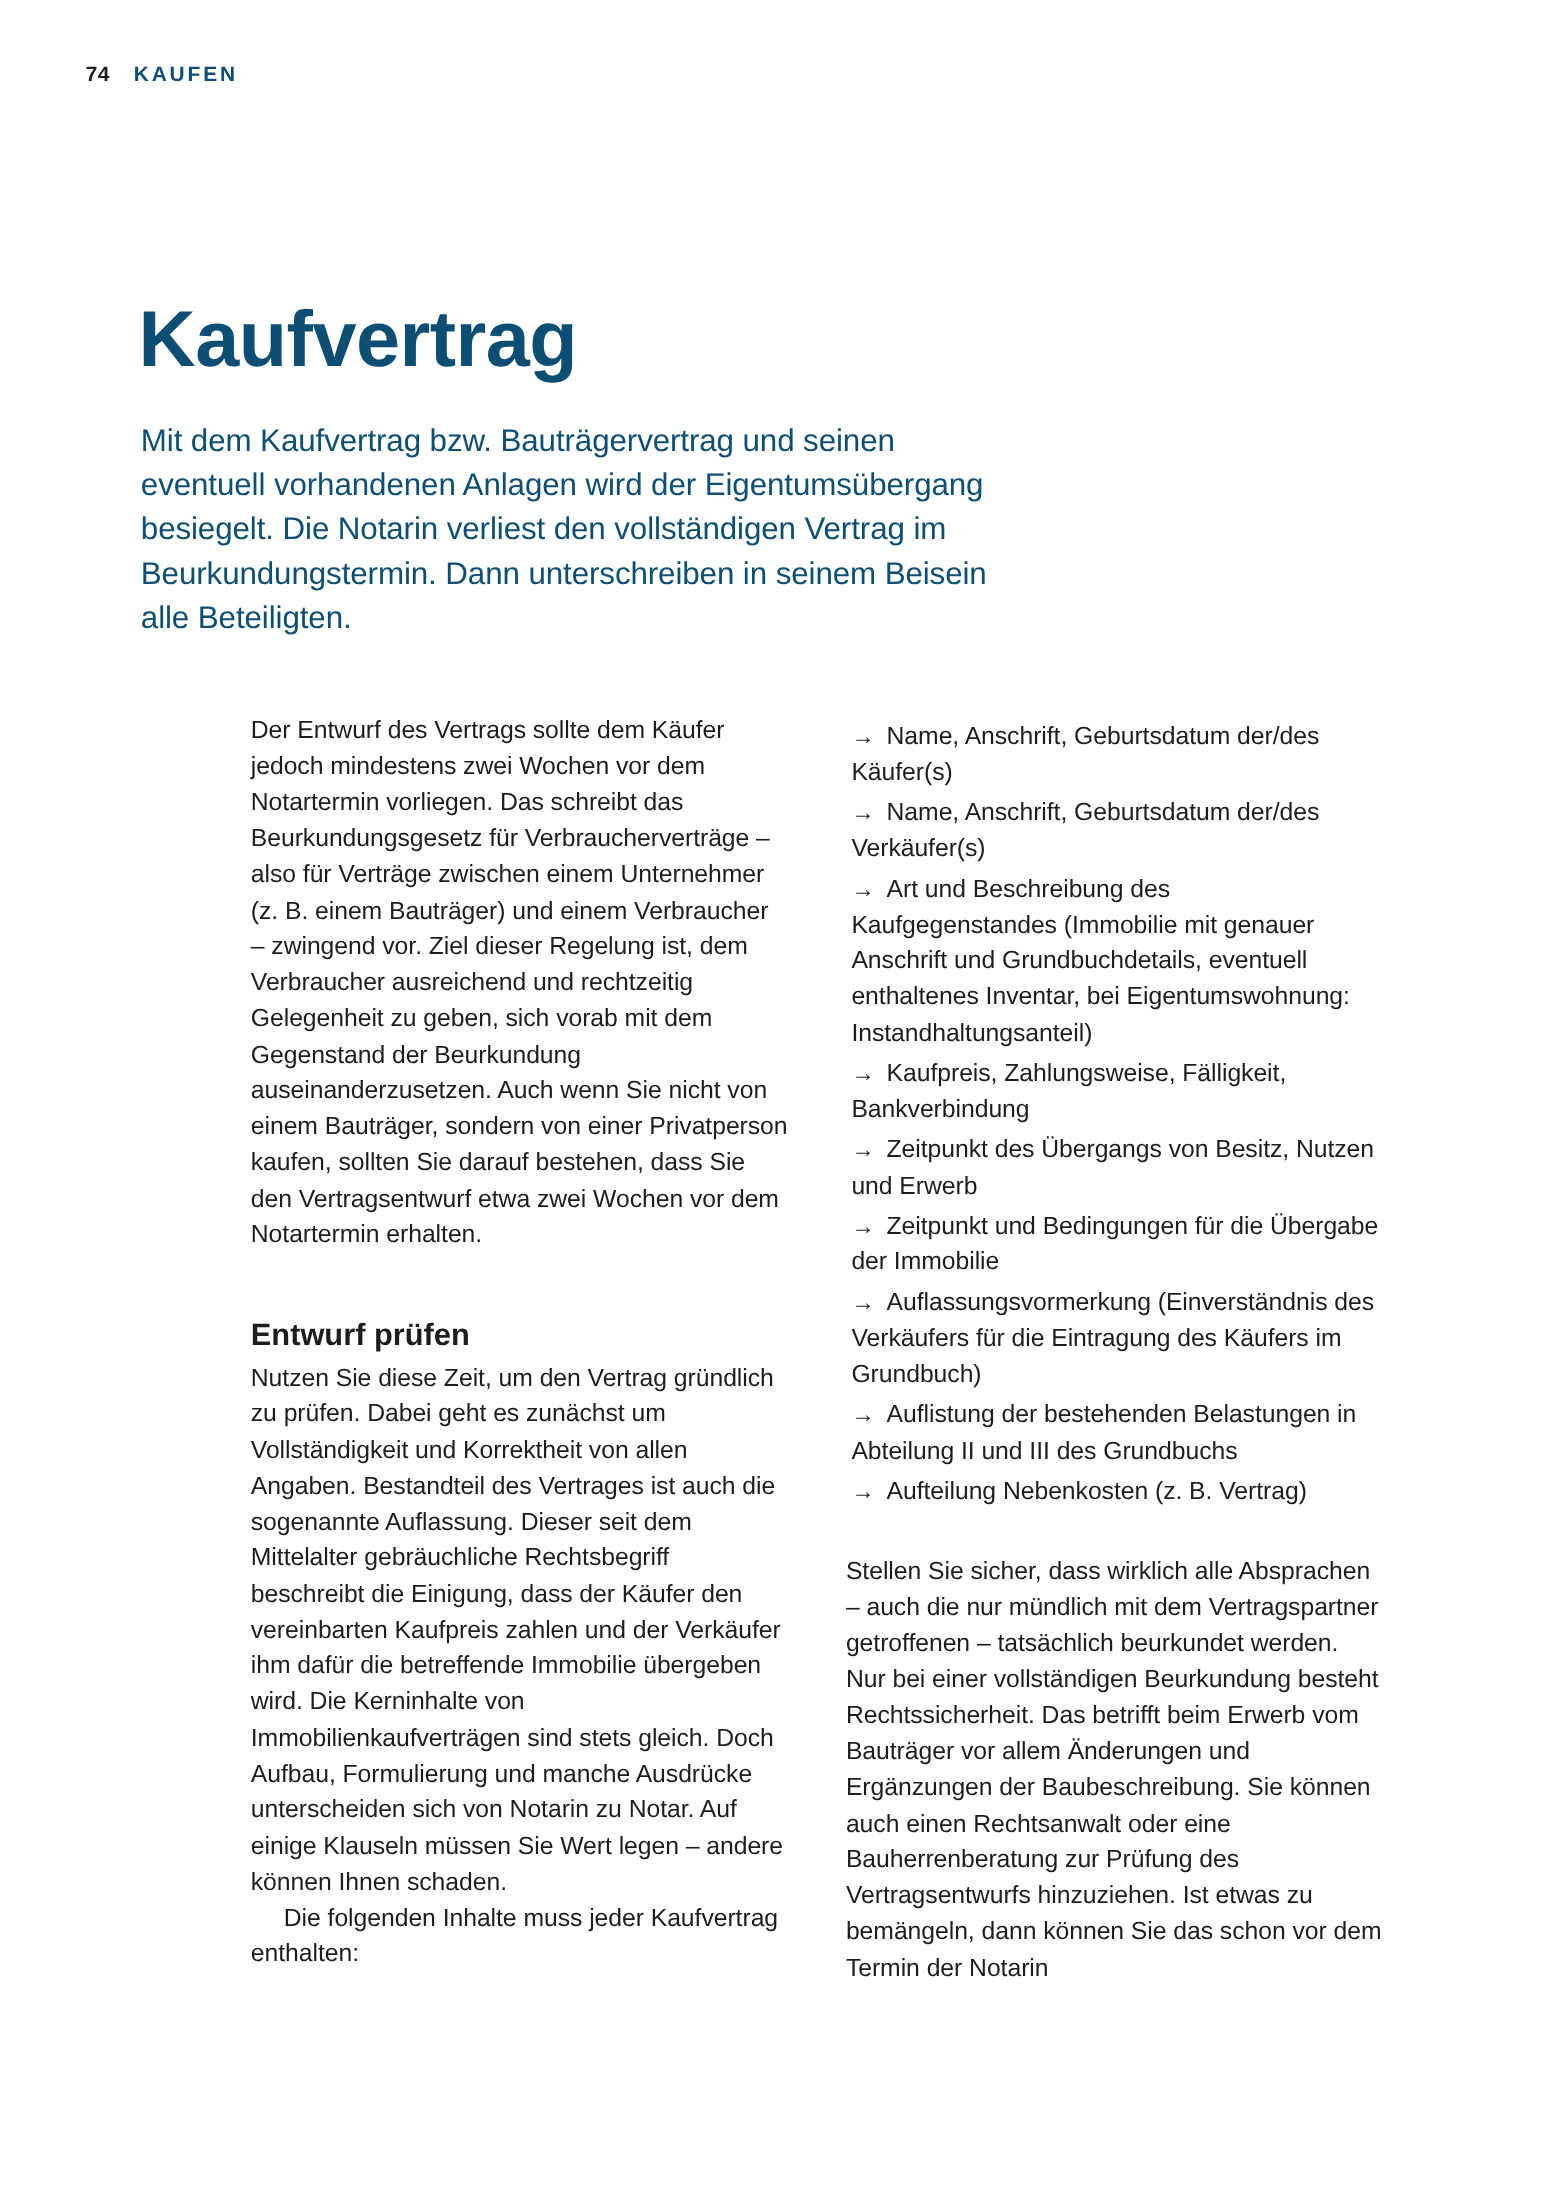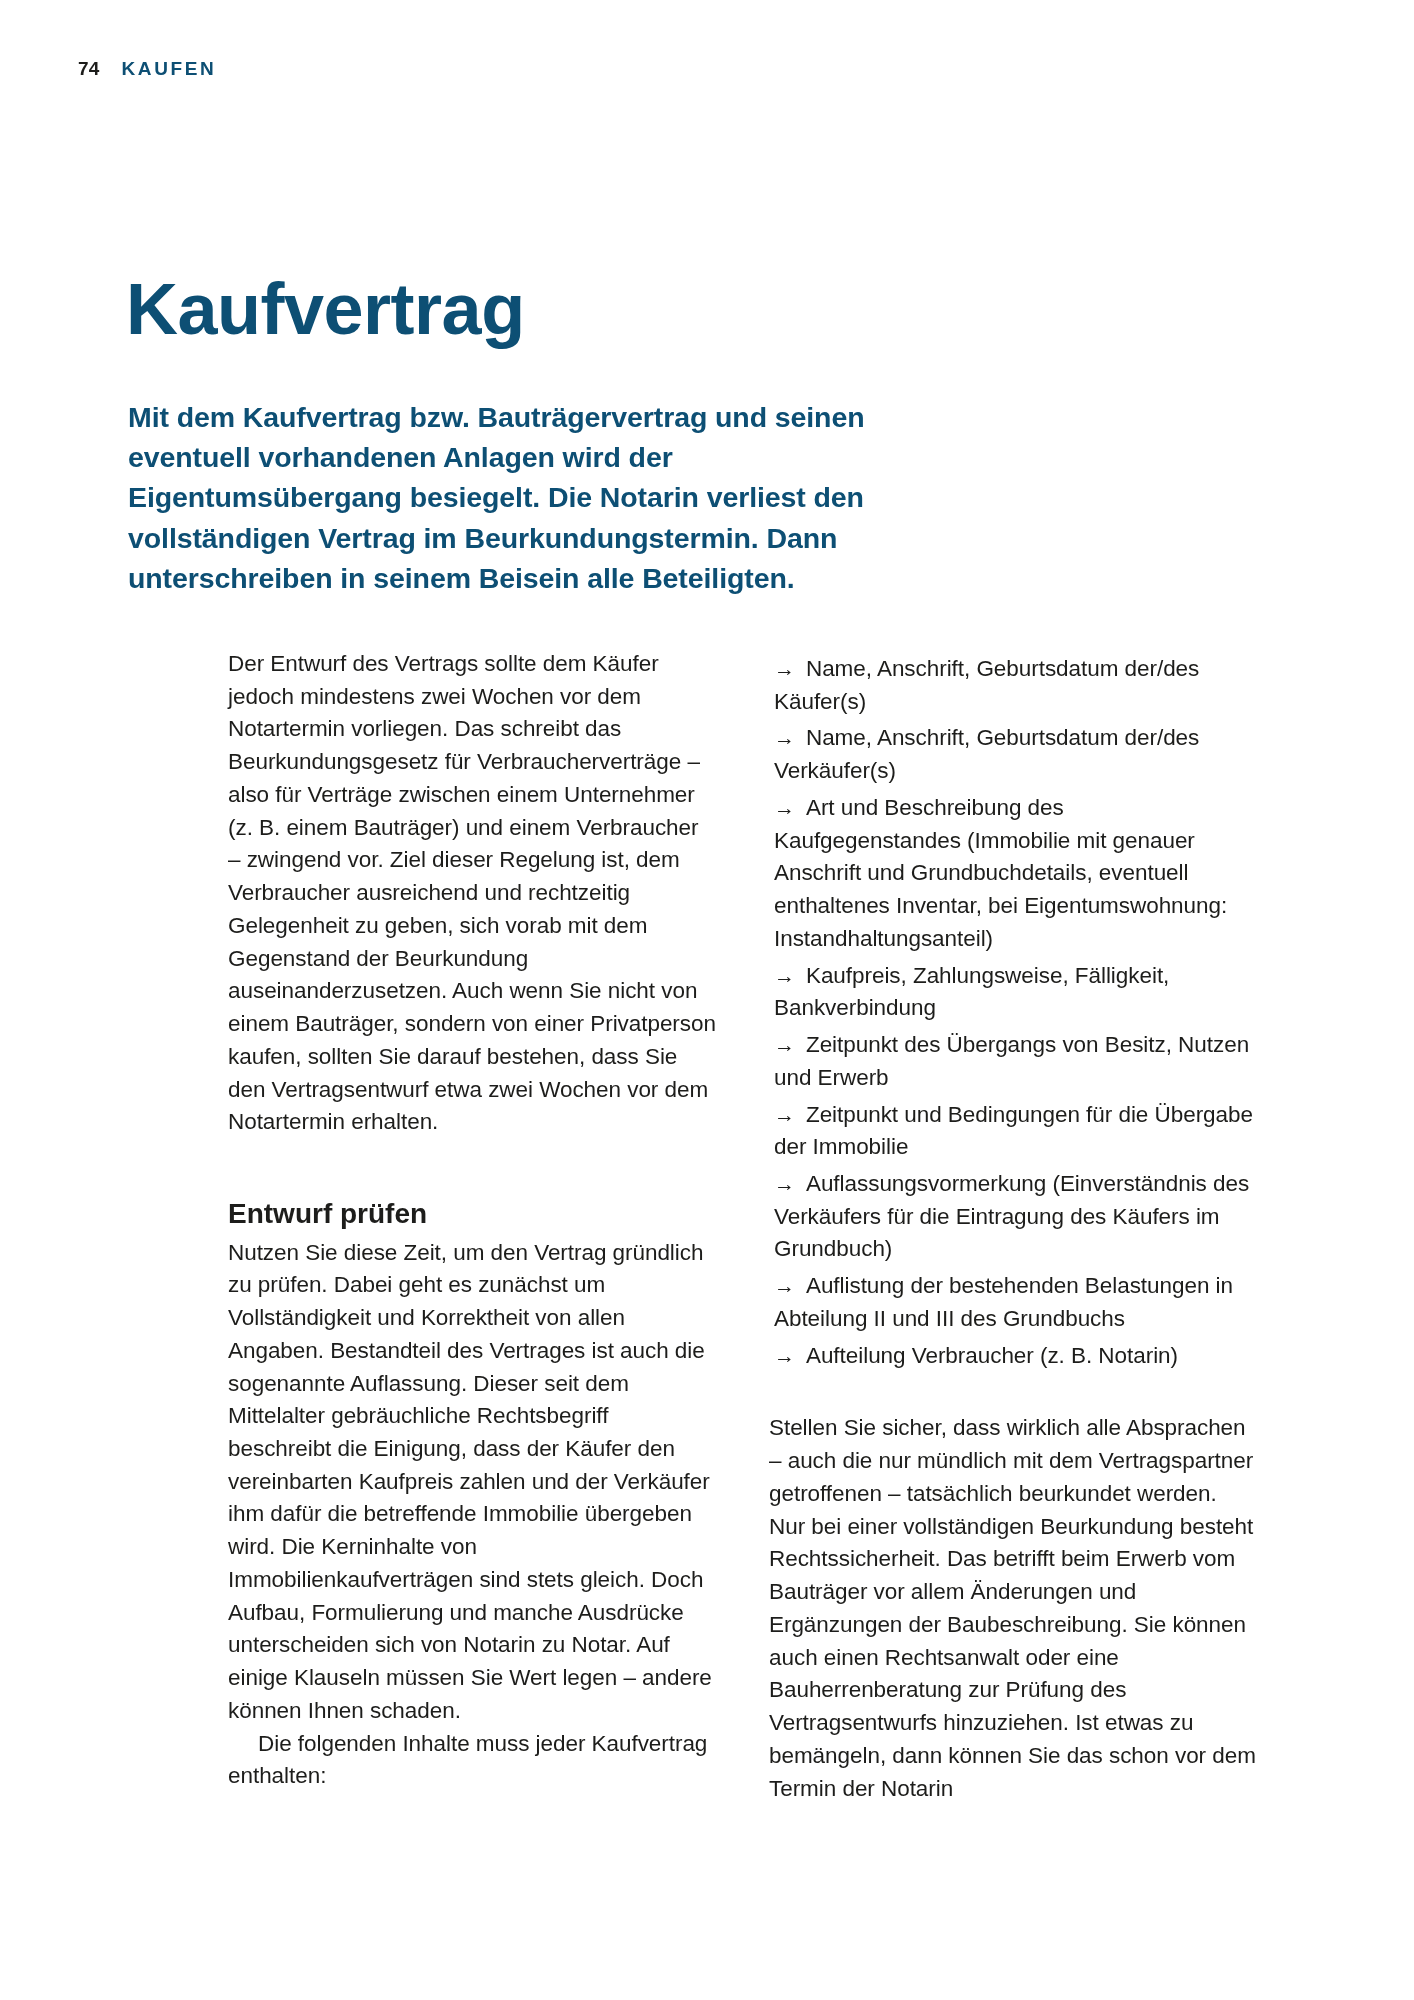--- a/index.html
+++ b/index.html
@@ -54,25 +54,25 @@
     line-height: 1;
     font-weight: bold;
     color: #0d4f74;
     letter-spacing: -0.5px;
   }
 
   
   .lead {
     position: absolute;
     left: 128px;
-    top: 368px;
+    top: 352px;
     width: 770px;
     font-size: 28.5px;
     line-height: 1.42;
-    font-weight: bold;
+    font-weight: normal;
     color: #0d4f74;
     letter-spacing: -0.1px;
   }
 
   
   .columns {
     position: absolute;
     left: 228px;
     top: 648px;
     width: 1030px;
@@ -159,19 +159,19 @@
     <div class="col">
       <ul class="arrow-list">
         <li><span class="arrow-glyph">→</span><span>Name, Anschrift, Geburtsdatum der/des Käufer(s)</span></li>
         <li><span class="arrow-glyph">→</span><span>Name, Anschrift, Geburtsdatum der/des Verkäufer(s)</span></li>
         <li><span class="arrow-glyph">→</span><span>Art und Beschreibung des Kaufgegenstandes (Immobilie mit genauer Anschrift und Grundbuchdetails, eventuell enthaltenes Inventar, bei Eigentumswohnung: Instandhaltungsanteil)</span></li>
         <li><span class="arrow-glyph">→</span><span>Kaufpreis, Zahlungsweise, Fälligkeit, Bankverbindung</span></li>
         <li><span class="arrow-glyph">→</span><span>Zeitpunkt des Übergangs von Besitz, Nutzen und Erwerb</span></li>
         <li><span class="arrow-glyph">→</span><span>Zeitpunkt und Bedingungen für die Übergabe der Immobilie</span></li>
         <li><span class="arrow-glyph">→</span><span>Auflassungsvormerkung (Einverständnis des Verkäufers für die Eintragung des Käufers im Grundbuch)</span></li>
         <li><span class="arrow-glyph">→</span><span>Auflistung der bestehenden Belastungen in Abteilung II und III des Grundbuchs</span></li>
-        <li><span class="arrow-glyph">→</span><span>Aufteilung Verbraucher (z. B. Notarin)</span></li>
+        <li><span class="arrow-glyph">→</span><span>Aufteilung Nebenkosten (z. B. Vertrag)</span></li>
       </ul>
       <p class="body-text closing-para">Stellen Sie sicher, dass wirklich alle Absprachen – auch die nur mündlich mit dem Vertragspartner getroffenen – tatsächlich beurkundet werden. Nur bei einer vollständigen Beurkundung besteht Rechtssicherheit. Das betrifft beim Erwerb vom Bauträger vor allem Änderungen und Ergänzungen der Baubeschreibung. Sie können auch einen Rechtsanwalt oder eine Bauherrenberatung zur Prüfung des Vertragsentwurfs hinzuziehen. Ist etwas zu bemängeln, dann können Sie das schon vor dem Termin der Notarin</p>
     </div>
 
   </div>
 </div>
 
 </body></html>

